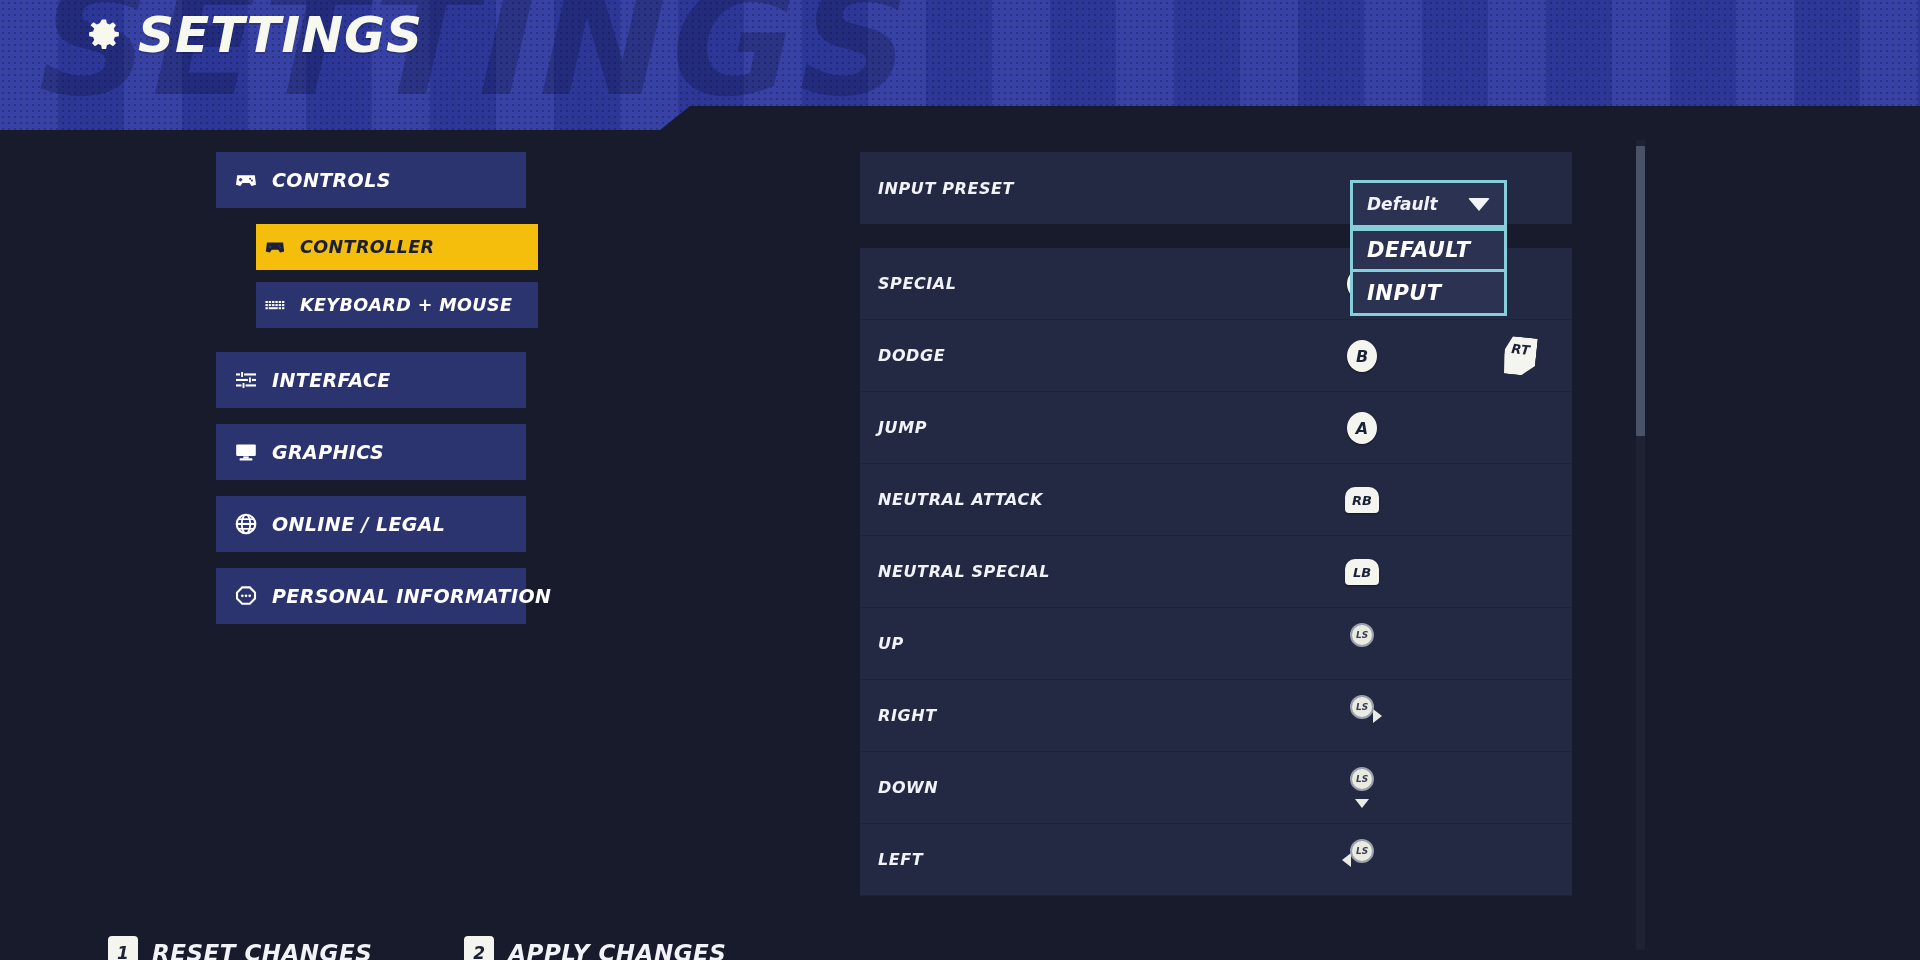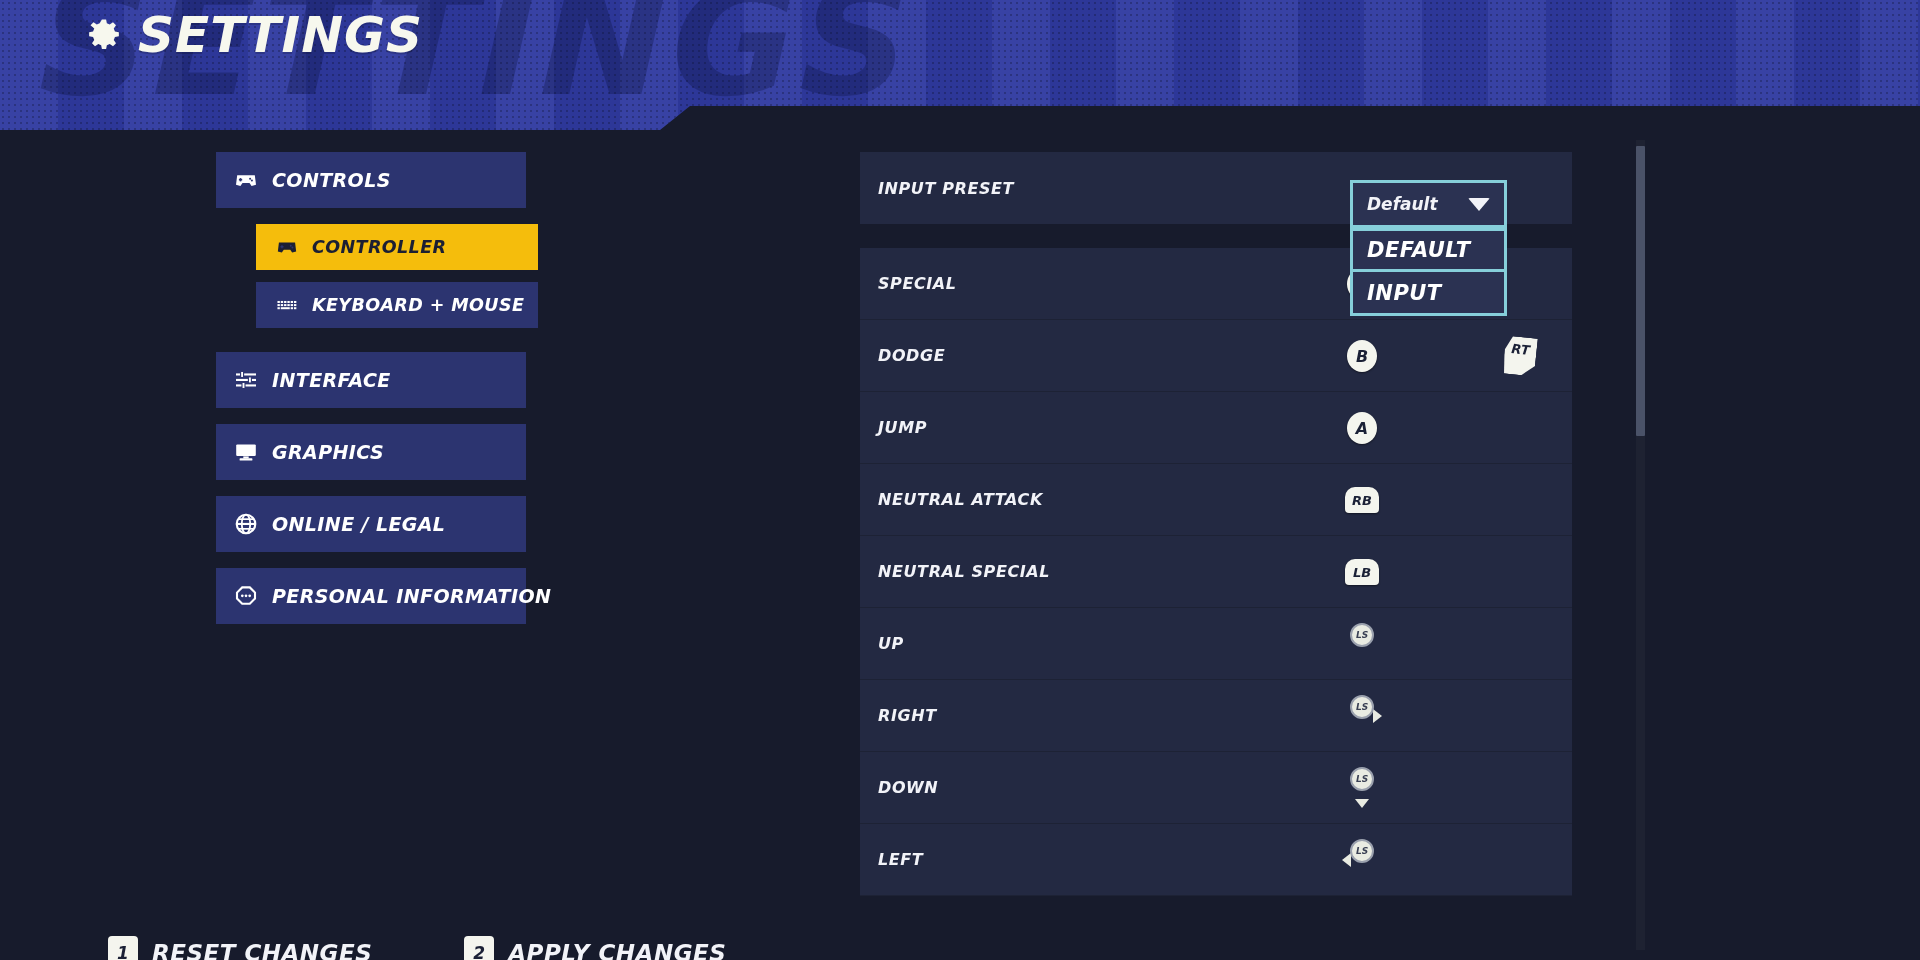--- a/index.html
+++ b/index.html
@@ -104,21 +104,21 @@
     font-style: italic;
     letter-spacing: 0.4px;
     white-space: nowrap;
     font-family: "DejaVu Sans", sans-serif;
   }
   .nav-item.sub {
     margin-left: 40px;
     width: 282px;
     height: 46px;
     margin-bottom: 12px;
-    padding-left: 20px;
+    padding-left: 8px;
   }
   .nav-item.sub .nav-label { font-size: 17.5px; }
   .nav-item.active {
     background: #f5bd0c;
     color: #1b1f33;
   }
   .nav-ico { width: 24px; height: 24px; flex: 0 0 24px; display: block; }
   .nav-item.sub .nav-ico { width: 22px; height: 22px; flex: 0 0 22px; }
   .nav-gap { height: 12px; }
 

